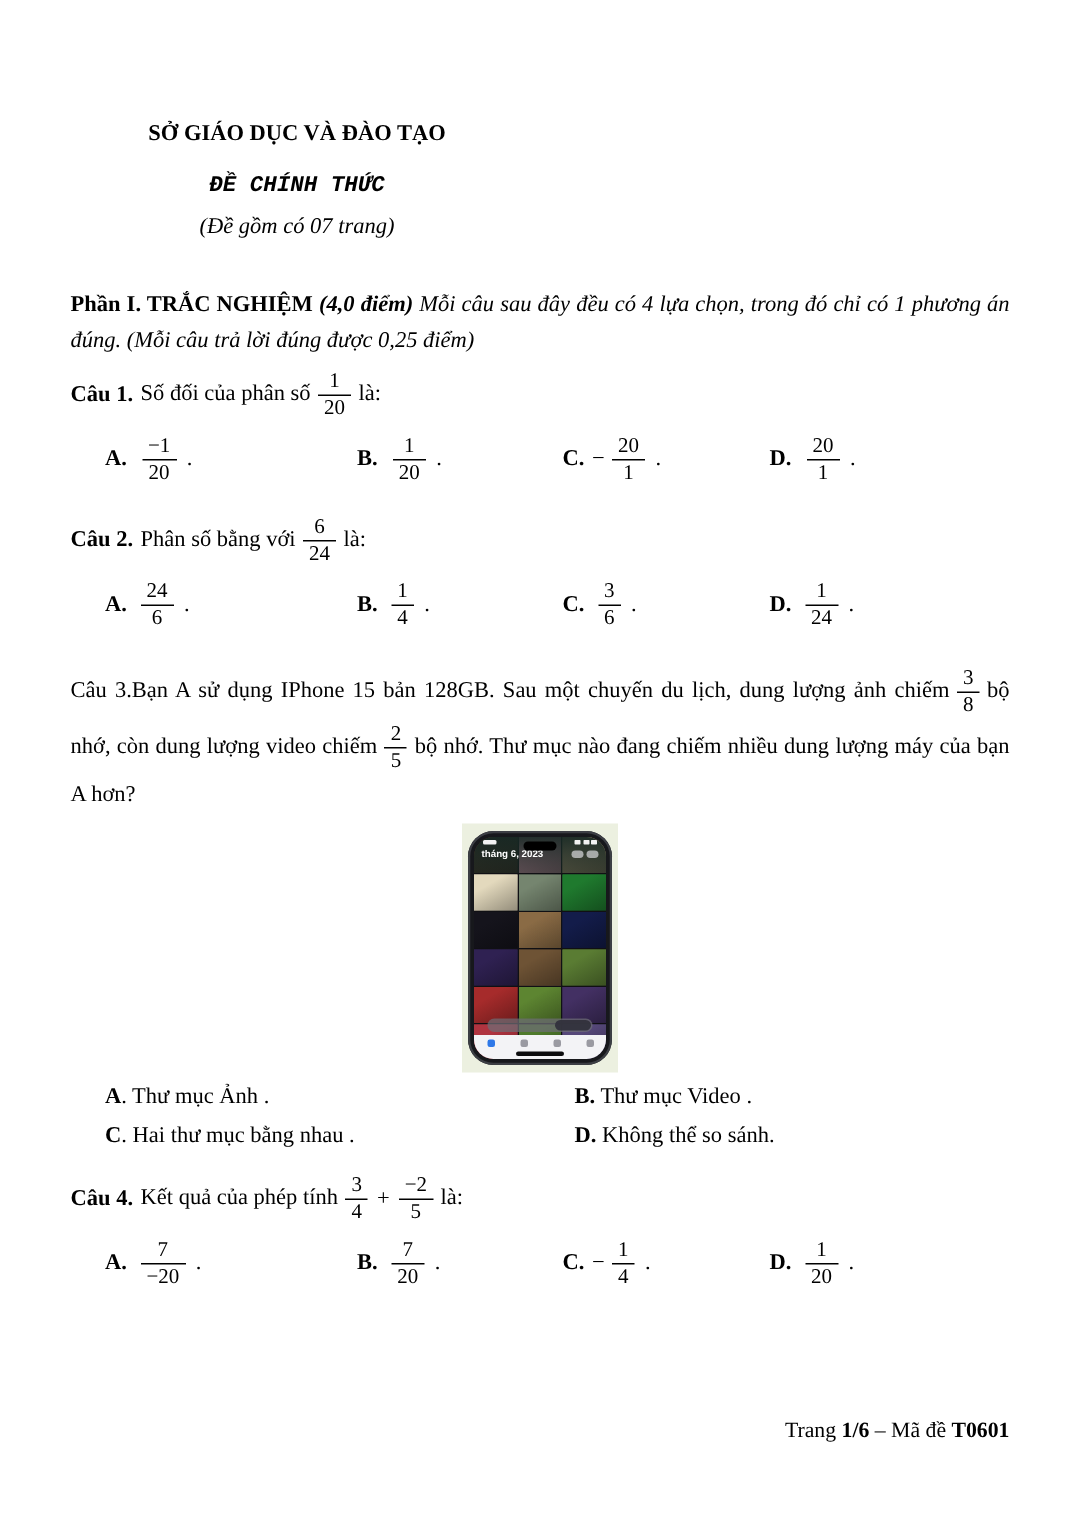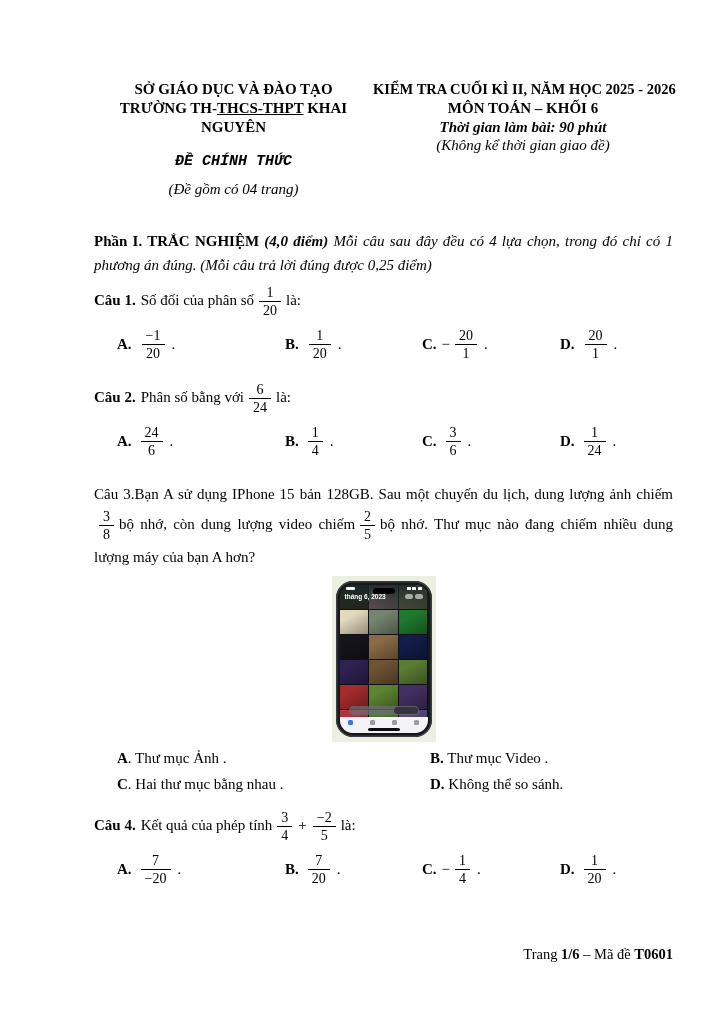--- a/index.html
+++ b/index.html
@@ -1,20 +1,20 @@
 <!DOCTYPE html>
 <html><head>
 <meta charset="utf-8">
 <style>
   * { margin:0; padding:0; box-sizing:border-box; }
   html,body { background:#fff; }
   .page {
     width:720px; height:1024px; position:relative; background:#fff;
     font-family:"Liberation Serif","DejaVu Serif",serif;
-    font-size:15px; color:#000; overflow:hidden;padding-left:47px;
+    font-size:15px; color:#000; overflow:hidden;
   }
   .content { padding:0 47px; }
 
   
   .hdr { display:flex; justify-content:space-between; margin-top:80px; }
   .hdr-left { width:302px; text-align:center; }
   .hdr-right { width:300px; text-align:center; }
   .hdr-line { line-height:19px; font-weight:bold; }
   .hdr-right .t1 { font-size:14.5px; white-space:nowrap; }
   .ul { text-decoration:underline; }
@@ -91,29 +91,22 @@
 </style>
 </head>
 <body>
 
 <div class="page">
   <div class="content">
 
     <div class="hdr">
       <div class="hdr-left">
         <div class="hdr-line">SỞ GIÁO DỤC VÀ ĐÀO TẠO</div>
-        <div class="hdr-line"><span>TRƯỜNG TH-</span><span class="ul">THCS-THPT</span><span> KHAI NGUYÊN</span></div>
         <div class="exam-type">ĐỀ CHÍNH THỨC</div>
-        <div class="pages-note">(Đề gồm có 04 trang)</div>
-      </div>
-      <div class="hdr-right">
-        <div class="hdr-line t1">KIỂM TRA CUỐI KÌ II, NĂM HỌC 2025 - 2026</div>
-        <div class="hdr-line">MÔN TOÁN – KHỐI 6</div>
-        <div class="bi">Thời gian làm bài: 90 phút</div>
-        <div class="it">(Không kể thời gian giao đề)</div>
+        <div class="pages-note">(Đề gồm có 07 trang)</div>
       </div>
     </div>
 
     <div class="info">
     </div>
 
     <div class="part1"><b>Phần I. TRẮC NGHIỆM</b> <b class="it">(4,0 điểm)</b> <span class="it">Mỗi câu sau đây đều có 4 lựa chọn, trong đó chỉ có 1 phương án đúng. (Mỗi câu trả lời đúng được 0,25 điểm)</span></div>
 
     <div class="stem">
       <span class="qlabel">Câu 1.</span><span>Số đối của phân số</span><span class="frac"><span class="num">1</span><span class="den">20</span></span><span>là:</span>

